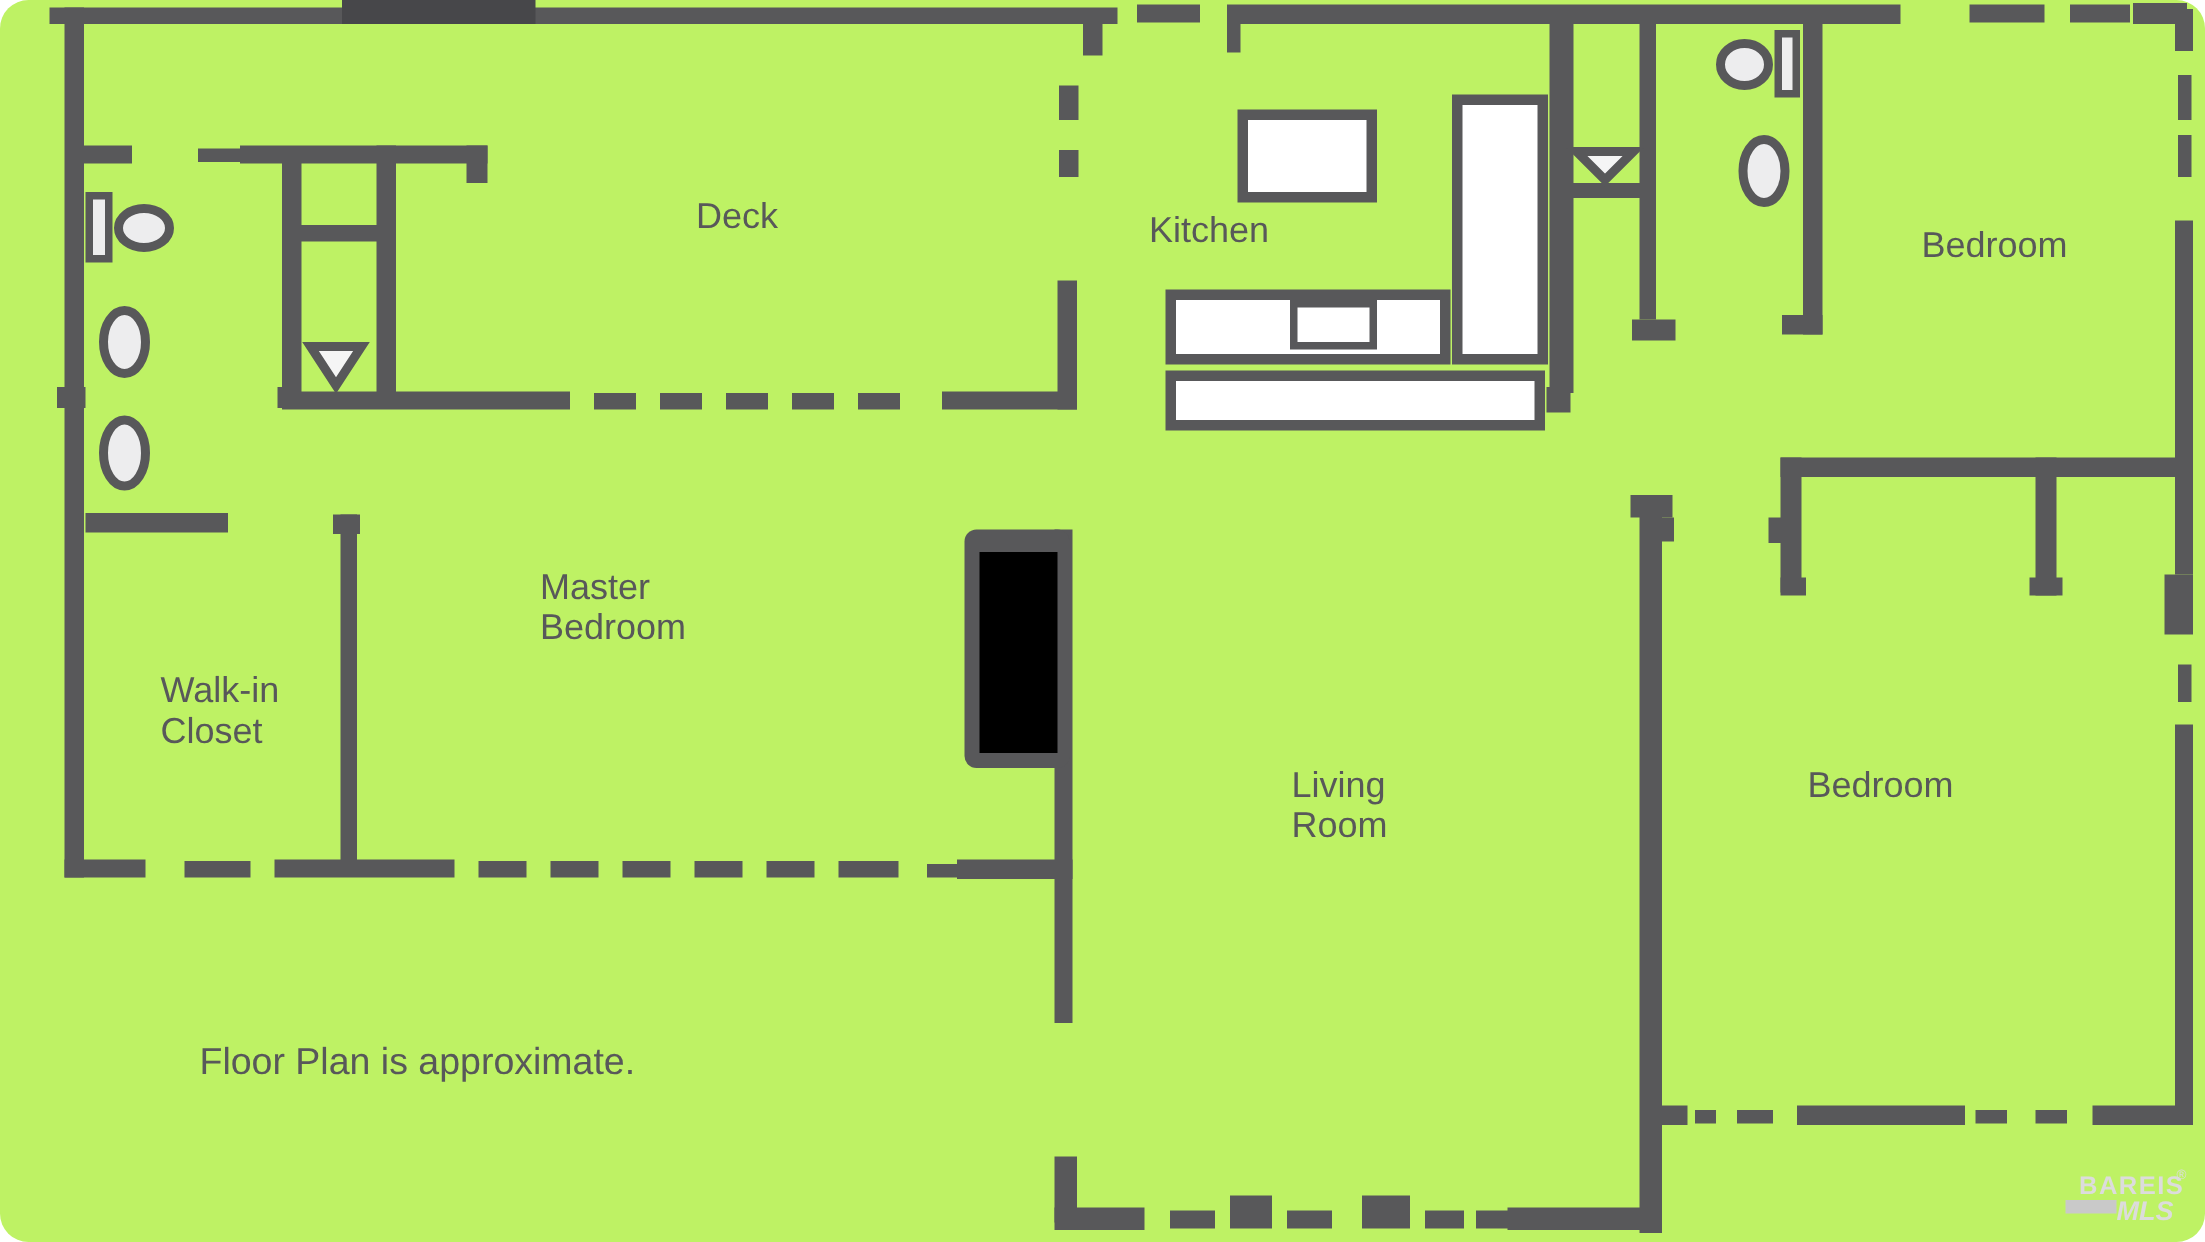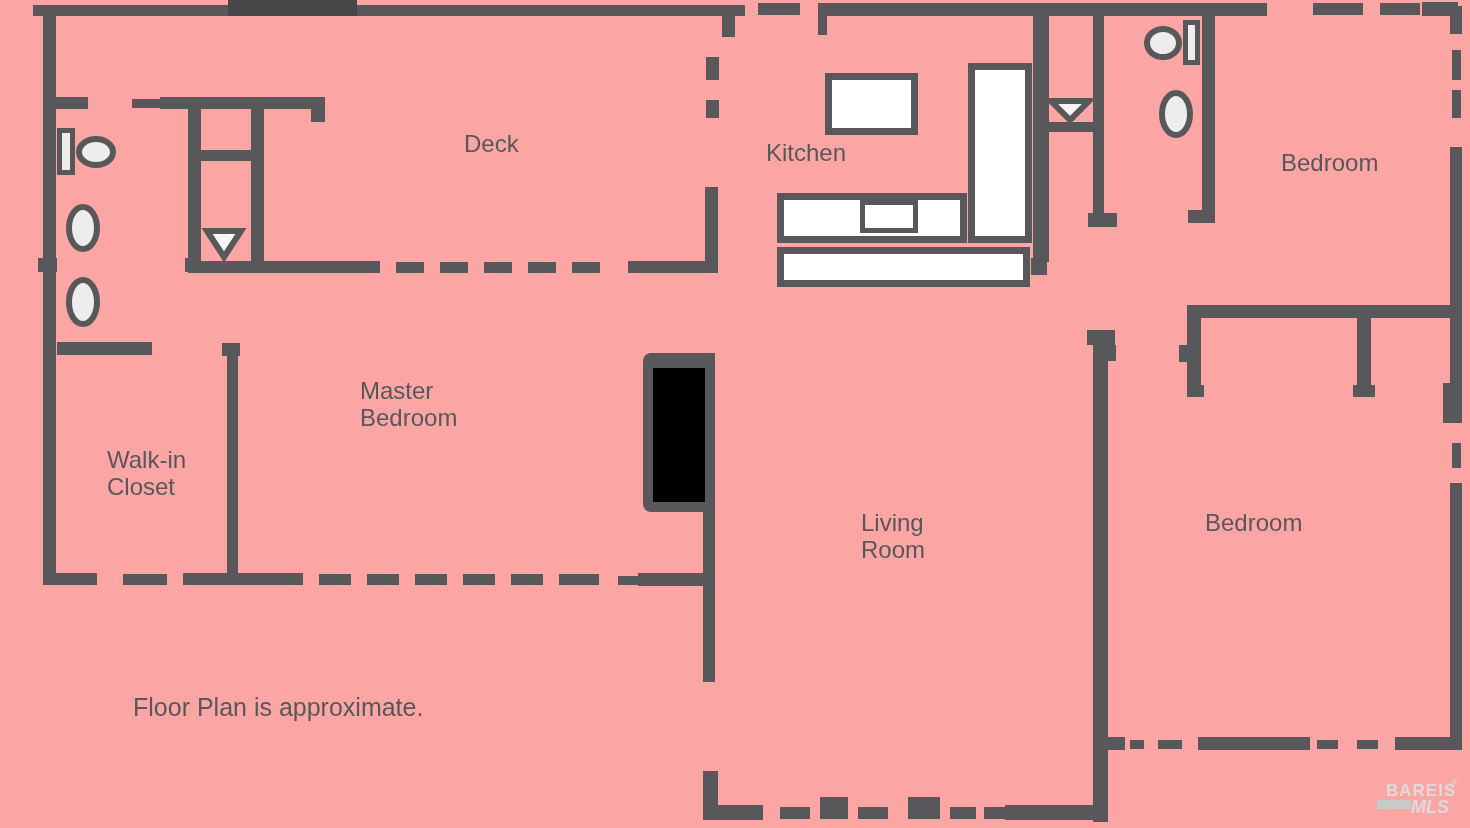--- a/index.html
+++ b/index.html
@@ -1,22 +1,23 @@
 <!DOCTYPE html>
 <html><head>
 <meta charset="utf-8">
 <style>
   html, body { margin: 0; padding: 0; background: #ffffff; }
   .stage {
     position: relative;
     width: 1470px;
     height: 828px;
-    background: #fca5a5;
+    background: #bef264;
     overflow: hidden;
     font-family: "Liberation Sans", sans-serif;
+    border-radius: 19px;
   }
   svg { display: block; }
   text { font-family: "Liberation Sans", sans-serif; }
 </style>
 </head>
 <body>
 
 <div class="stage">
   <svg width="1470" height="828" viewBox="0 0 1470 828" xmlns="http://www.w3.org/2000/svg">
       <rect x="33" y="5" width="712" height="11" fill="#58585a"></rect>

